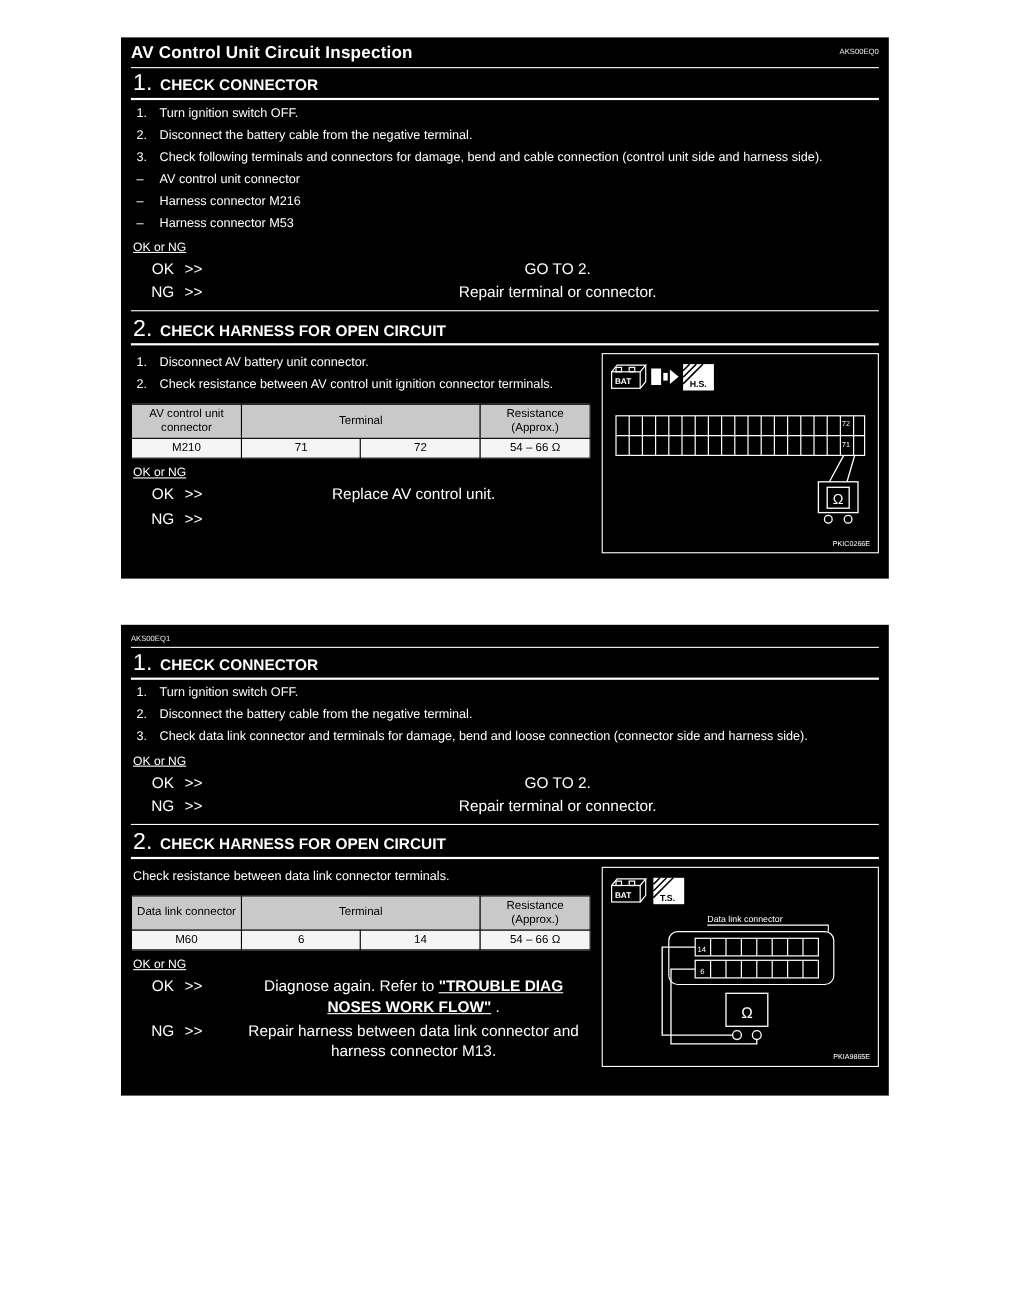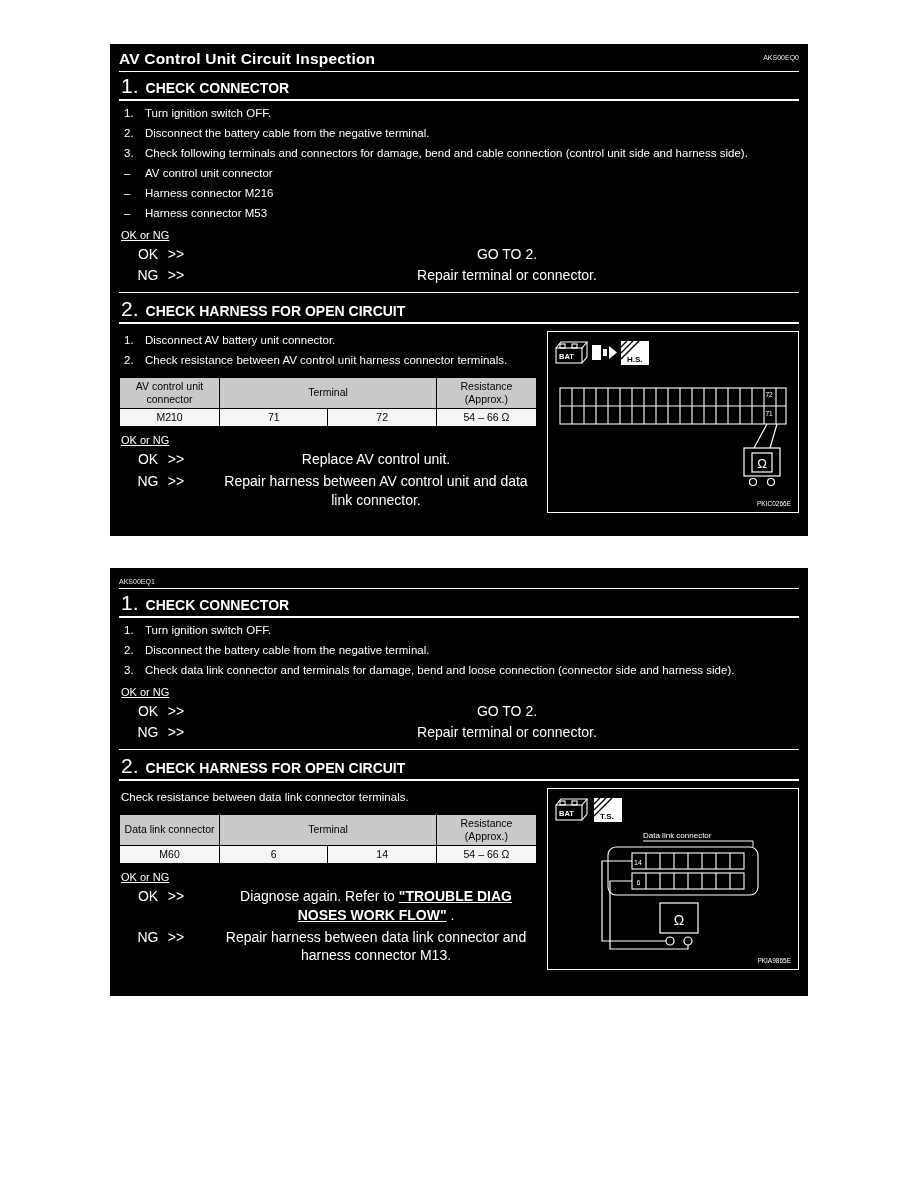--- a/index.html
+++ b/index.html
@@ -1,21 +1,21 @@
 <!DOCTYPE html>
 <html><head>
 <meta charset="utf-8">
 <style>
   * { margin:0; padding:0; box-sizing:border-box; }
   html,body { background:#ffffff; }
   body { width:918px; height:1188px; font-family:"Liberation Sans", sans-serif; position:relative; }
   .page { position:relative; width:918px; height:1188px; background:#ffffff; overflow:hidden; }
 
   .panel { position:absolute; left:110px; width:698px; background:#000; color:#fff; padding:6px 9px 10px 9px; overflow:hidden; }
-  .panel1 { top:44px; height:492px; }
+  .panel1 { top:34px; height:492px; }
   .panel2 { top:568px; height:428px; }
 
   .panel-header { display:flex; justify-content:space-between; align-items:flex-start; border-bottom:1.5px solid #fff; padding-bottom:3px; }
   .panel-title { font-size:15.5px; font-weight:bold; letter-spacing:0.2px; }
   .panel-code { font-size:7px; margin-top:4px; color:#e8e8e8; }
 
   .step-heading { display:flex; align-items:baseline; gap:7px; border-bottom:2px solid #fff; padding:3px 2px 3px 2px; margin-bottom:5px; }
   .step-heading.sep-top { border-top:1.2px solid #fff; margin-top:7px; padding-top:5px; }
   .step-num { font-size:21px; line-height:1; }
   .step-title { font-size:14px; font-weight:bold; }
@@ -102,21 +102,21 @@
     </div>
 
     <div class="step2-body">
       <div class="step2-left">
         <div class="li">
             <span class="m">1.</span>
             <span class="t">Disconnect AV battery unit connector.</span>
           </div>
         <div class="li">
             <span class="m">2.</span>
-            <span class="t">Check resistance between AV control unit harness connector terminals.</span>
+            <span class="t">Check resistance between AV control unit ignition connector terminals.</span>
           </div>
 
         <table class="spec-table">
           <colgroup>
               <col style="width:24%">
               <col style="width:26%">
               <col style="width:26%">
               <col style="width:24%">
             </colgroup>
           <tbody>
@@ -136,21 +136,20 @@
 
         <div class="okorng">OK or NG</div>
         <div class="result">
             <span class="res-label">OK</span>
             <span class="res-arrow">&gt;&gt;</span>
             <span class="res-text">Replace AV control unit.</span>
           </div>
         <div class="result">
             <span class="res-label">NG</span>
             <span class="res-arrow">&gt;&gt;</span>
-            <span class="res-text">Repair harness between AV control unit and data link connector.</span>
           </div>
       </div>
 
       <div class="figure">
         <svg viewBox="0 0 250 180" xmlns="http://www.w3.org/2000/svg">
 
           <g stroke="#fff" fill="none" stroke-width="1.1">
             <rect x="8" y="16" width="26" height="15"></rect>
             <polyline points="8,16 13,10 39,10 34,16"></polyline>
             <polyline points="39,10 39,25 34,31"></polyline>

